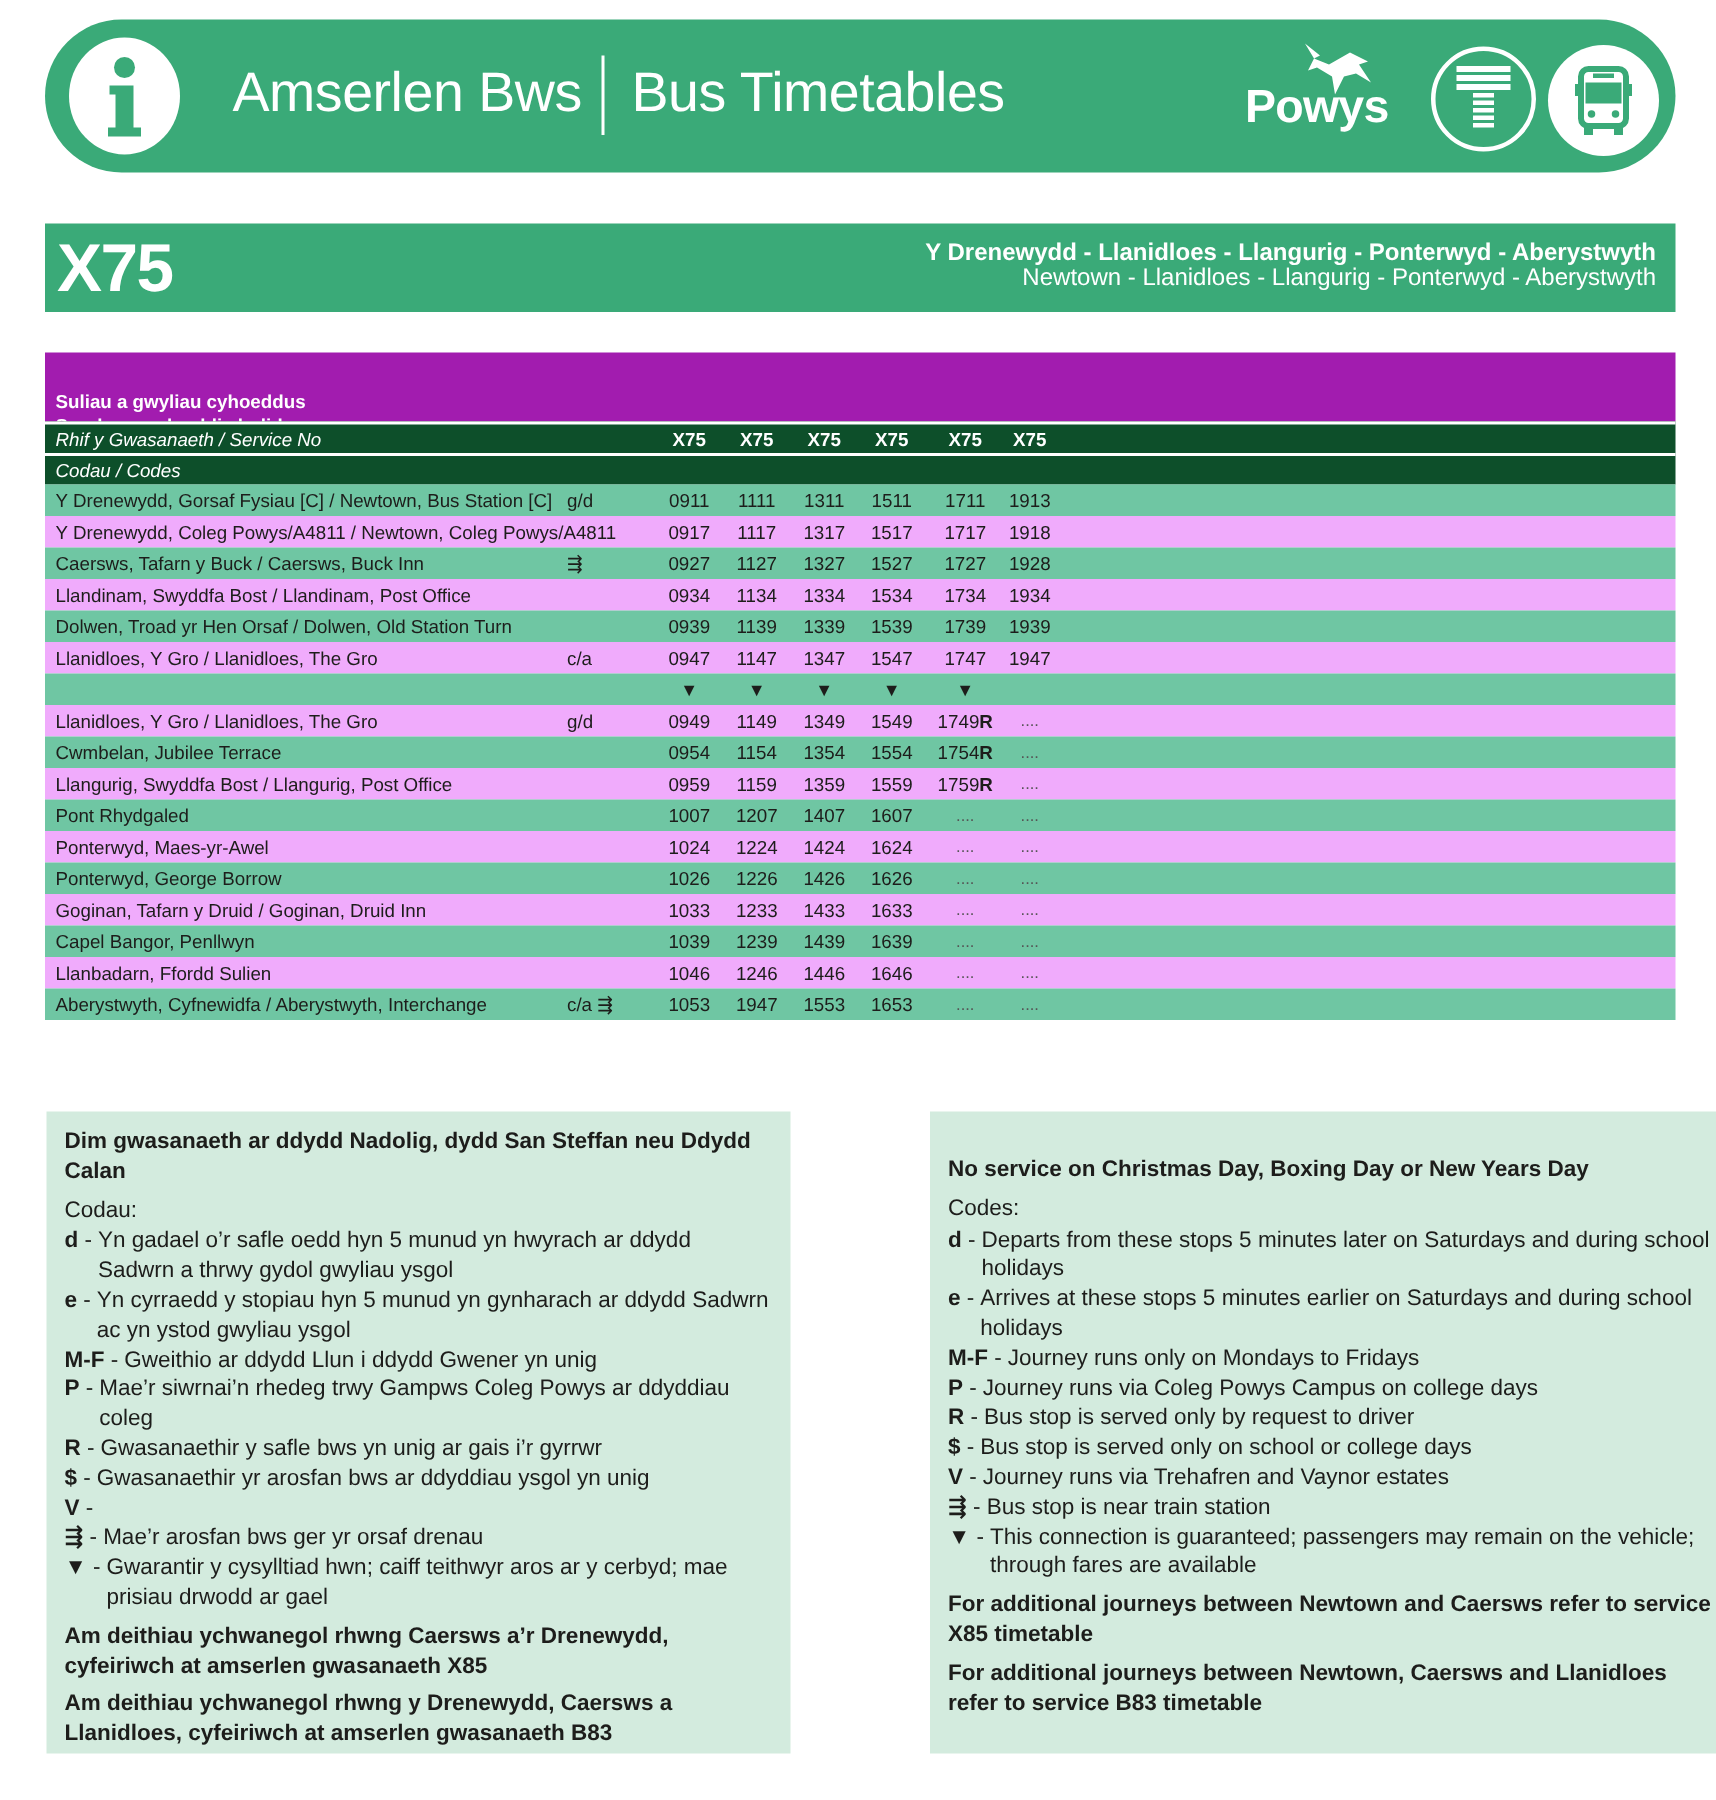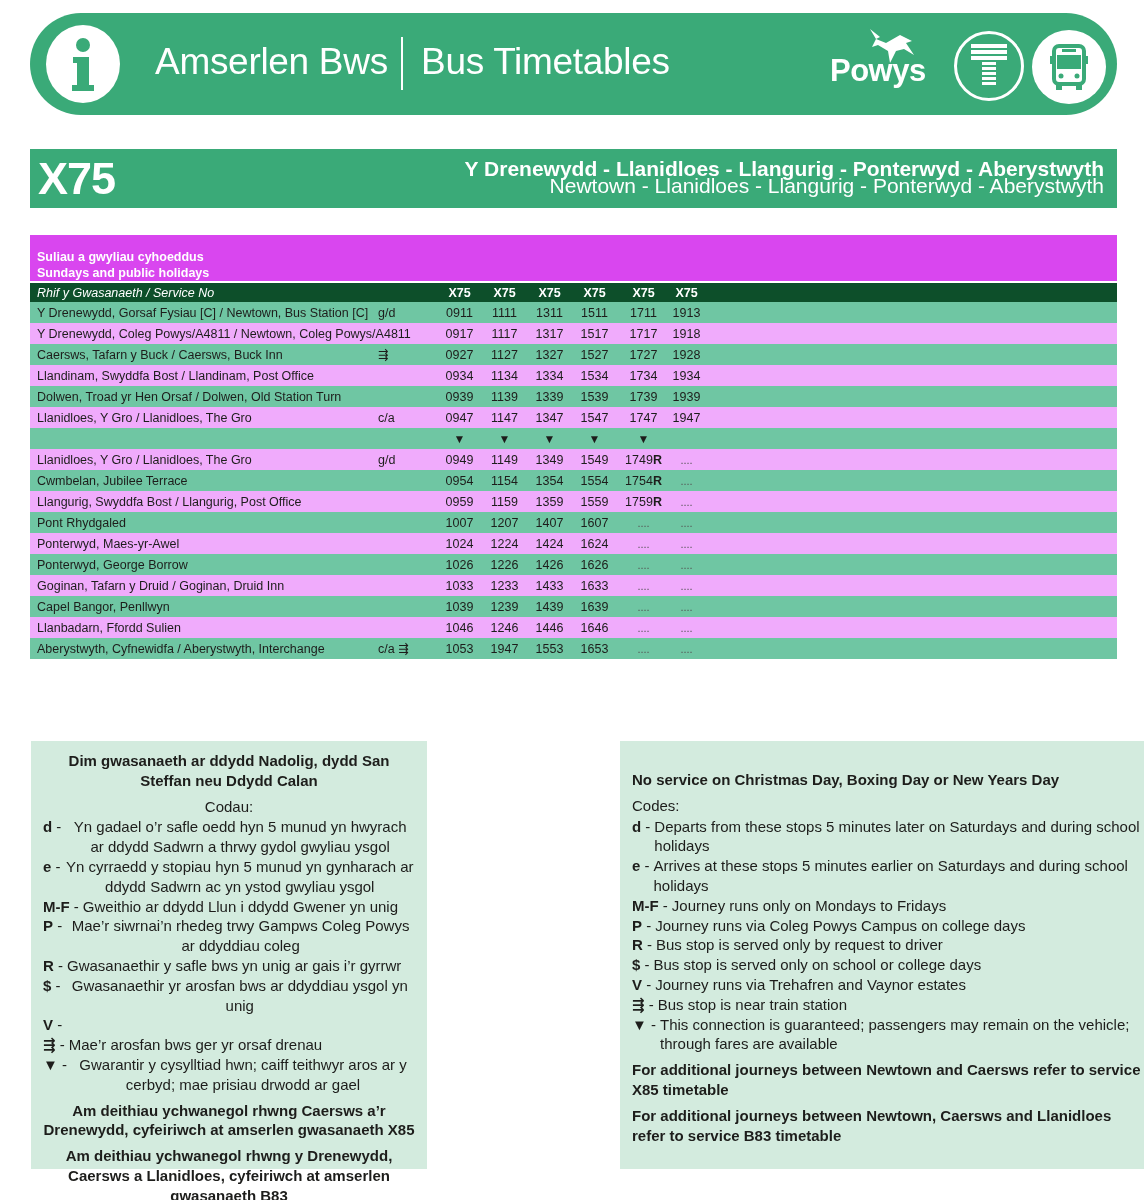--- a/index.html
+++ b/index.html
@@ -16,44 +16,44 @@
   .powys { position: absolute; left: 800px; top: 40px; font-size: 31px; font-weight: bold; color: #fff; letter-spacing: -0.5px; }
   .kite { position: absolute; left: 836px; top: 14px; width: 50px; height: 40px; }
   .t-circle { position: absolute; left: 924px; top: 18px; width: 70px; height: 70px; border-radius: 50%; border: 3px solid #fff; }
   .t-circle svg { width: 100%; height: 100%; }
   .bus-circle { position: absolute; left: 1002px; top: 17px; width: 74px; height: 74px; border-radius: 50%; background: #fff; }
   .bus-circle svg { width: 100%; height: 100%; }
 
   
   .route-bar { position: absolute; left: 30px; top: 149px; width: 1087px; height: 59px; background: #3aaa78; }
   .route-no { position: absolute; left: 8px; top: 4px; font-size: 45px; font-weight: bold; color: #fff; letter-spacing: -1px; }
-  .route-desc { position: absolute; right: 13px; top: 11px; text-align: right; color: #fff; font-size: 21px; line-height: 17px; }
+  .route-desc { position: absolute; right: 13px; top: 11px; text-align: right; color: #fff; font-size: 16px; line-height: 17px; }
   .route-desc .cy { font-weight: bold; }
 
   
   .tt { position: absolute; left: 30px; top: 235px; width: 1087px; }
-  .tt-head { background: #d946ef; color: #fff; padding: 14px 7px 6px; font-size: 12.5px; line-height: 16px; height: 46px; font-weight: bold; }
+  .tt-head { background: #a21caf; color: #fff; padding: 25px 7px 6px; font-size: 12.5px; line-height: 16px; height: 46px; font-weight: bold; }
   .tt-row { height: 21px; display: flex; align-items: center; font-size: 12.5px; position: relative; }
   .tt-row.dark { background: #0d4f2a; color: #fff; border-top: 2px solid #fff; height: 21px; }
   .tt-row.codes { background: #0d4f2a; color: #fff; border-top: 2px solid #fff; height: 21px; }
   .tt-row.a { background: #6fc6a3; }
   .tt-row.b { background: #f0abfc; }
   .tt-row .stop { position: absolute; left: 7px; white-space: nowrap; }
   .tt-row .stop.italic { font-style: italic; }
   .tt-row .note { position: absolute; left: 348px; width: 52px; text-align: left; white-space: nowrap; }
   .tt-row .t { position: absolute; width: 45px; text-align: center; }
   .tt-row .t.svc { font-weight: bold; }
   .c0 { left: 407px; } .c1 { left: 452px; } .c2 { left: 497px; } .c3 { left: 542px; } .c4 { left: 591px; } .c5 { left: 634px; }
   .dots { color: #555; font-size: 11px; }
   .tri { font-size: 12px; color: #1d1d1b; }
   b.r { font-weight: bold; }
 
   
   .notes { position: absolute; top: 741px; background: #d3ebde; padding: 10px 12px; font-size: 15px; line-height: 19.8px; color: #1d1d1b; }
-  .notes.cy { left: 31px; width: 396px; height: 428px; text-align: center; }
+  .notes.cy { left: 31px; width: 496px; height: 428px; }
   .notes.en { left: 620px; width: 540px; height: 428px; }
   .notes .heading { font-weight: bold; margin-bottom: 6px; }
   .notes .codes-lbl { margin-bottom: 1px; }
   .notes .code { display: flex; }
   .notes .code .k { font-weight: bold; white-space: nowrap; }
   .notes .code .d { padding-left: 4px; }
   .notes .extra { font-weight: bold; margin-top: 6px; }
   .notes.en .spacer { height: 19px; }
 </style>
 </head>
@@ -115,20 +115,23 @@
   </div>
   <div class="tt-row dark">
     <span class="stop italic">Rhif y Gwasanaeth / Service No</span>
     <span class="t svc c0">X75</span>
     <span class="t svc c1">X75</span>
     <span class="t svc c2">X75</span>
     <span class="t svc c3">X75</span>
     <span class="t svc c4">X75</span>
     <span class="t svc c5">X75</span>
   </div>
+  <div class="tt-row codes">
+    <span class="stop italic">Codau / Codes</span>
+  </div>
   <div id="tt-body">
       <div class="tt-row a">
         <span class="stop">Y Drenewydd, Gorsaf Fysiau [C] / Newtown, Bus Station [C]</span>
         <span class="note">g/d</span>
         <span class="t c0"><span>0911</span></span>
         <span class="t c1"><span>1111</span></span>
         <span class="t c2"><span>1311</span></span>
         <span class="t c3"><span>1511</span></span>
         <span class="t c4"><span>1711</span></span>
         <span class="t c5"><span>1913</span></span>

